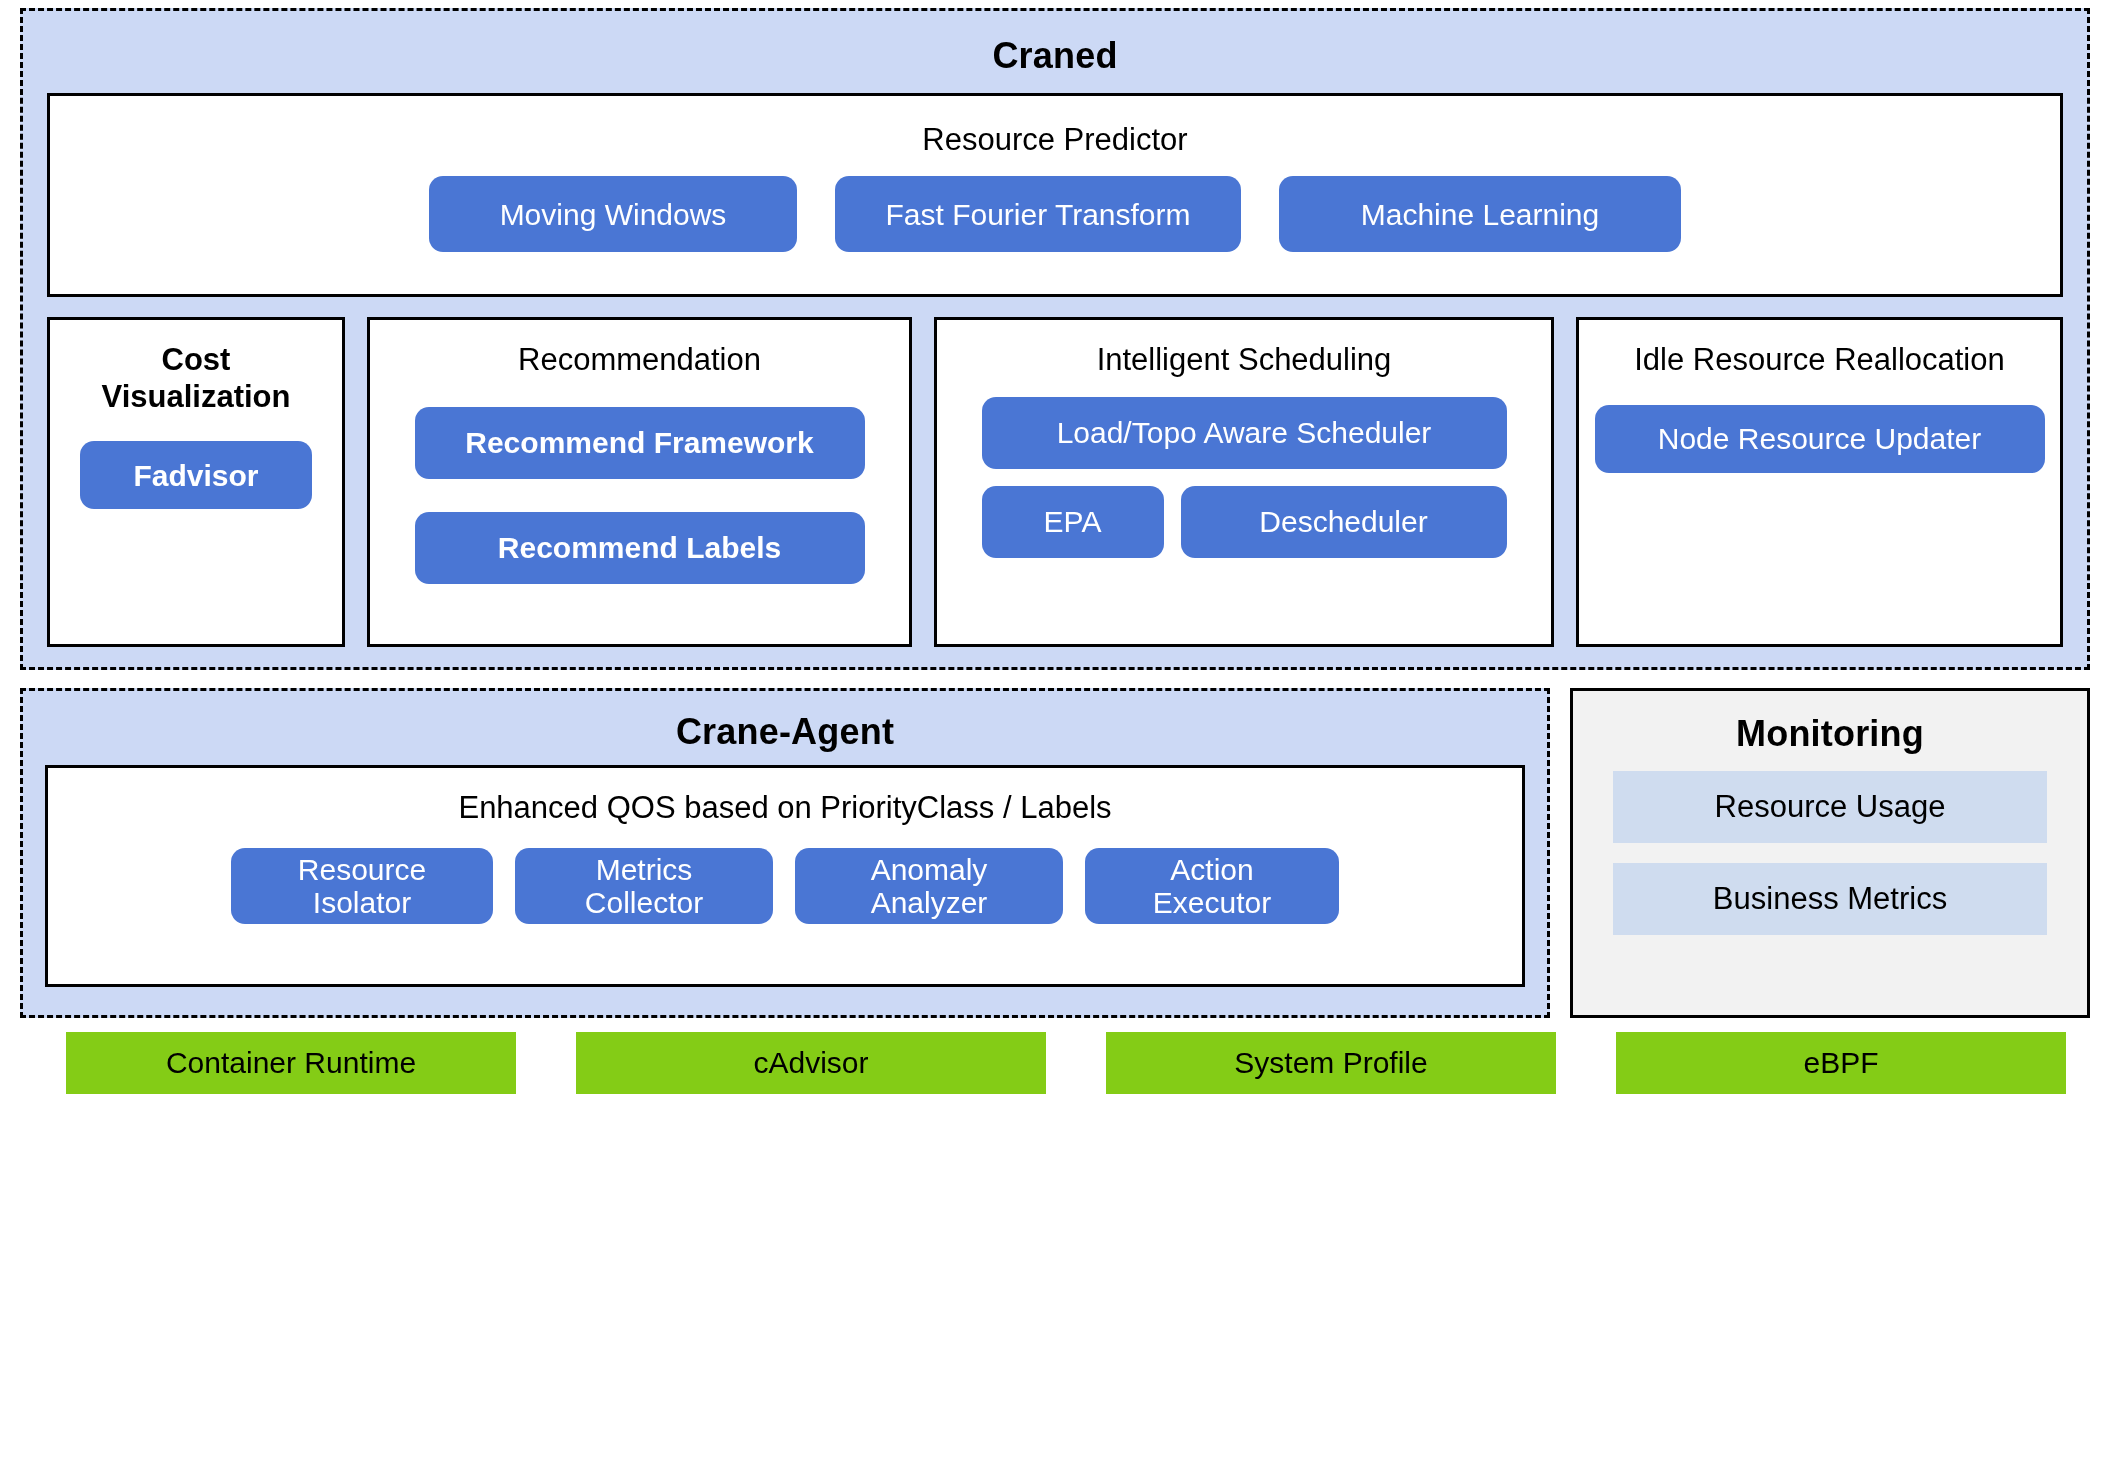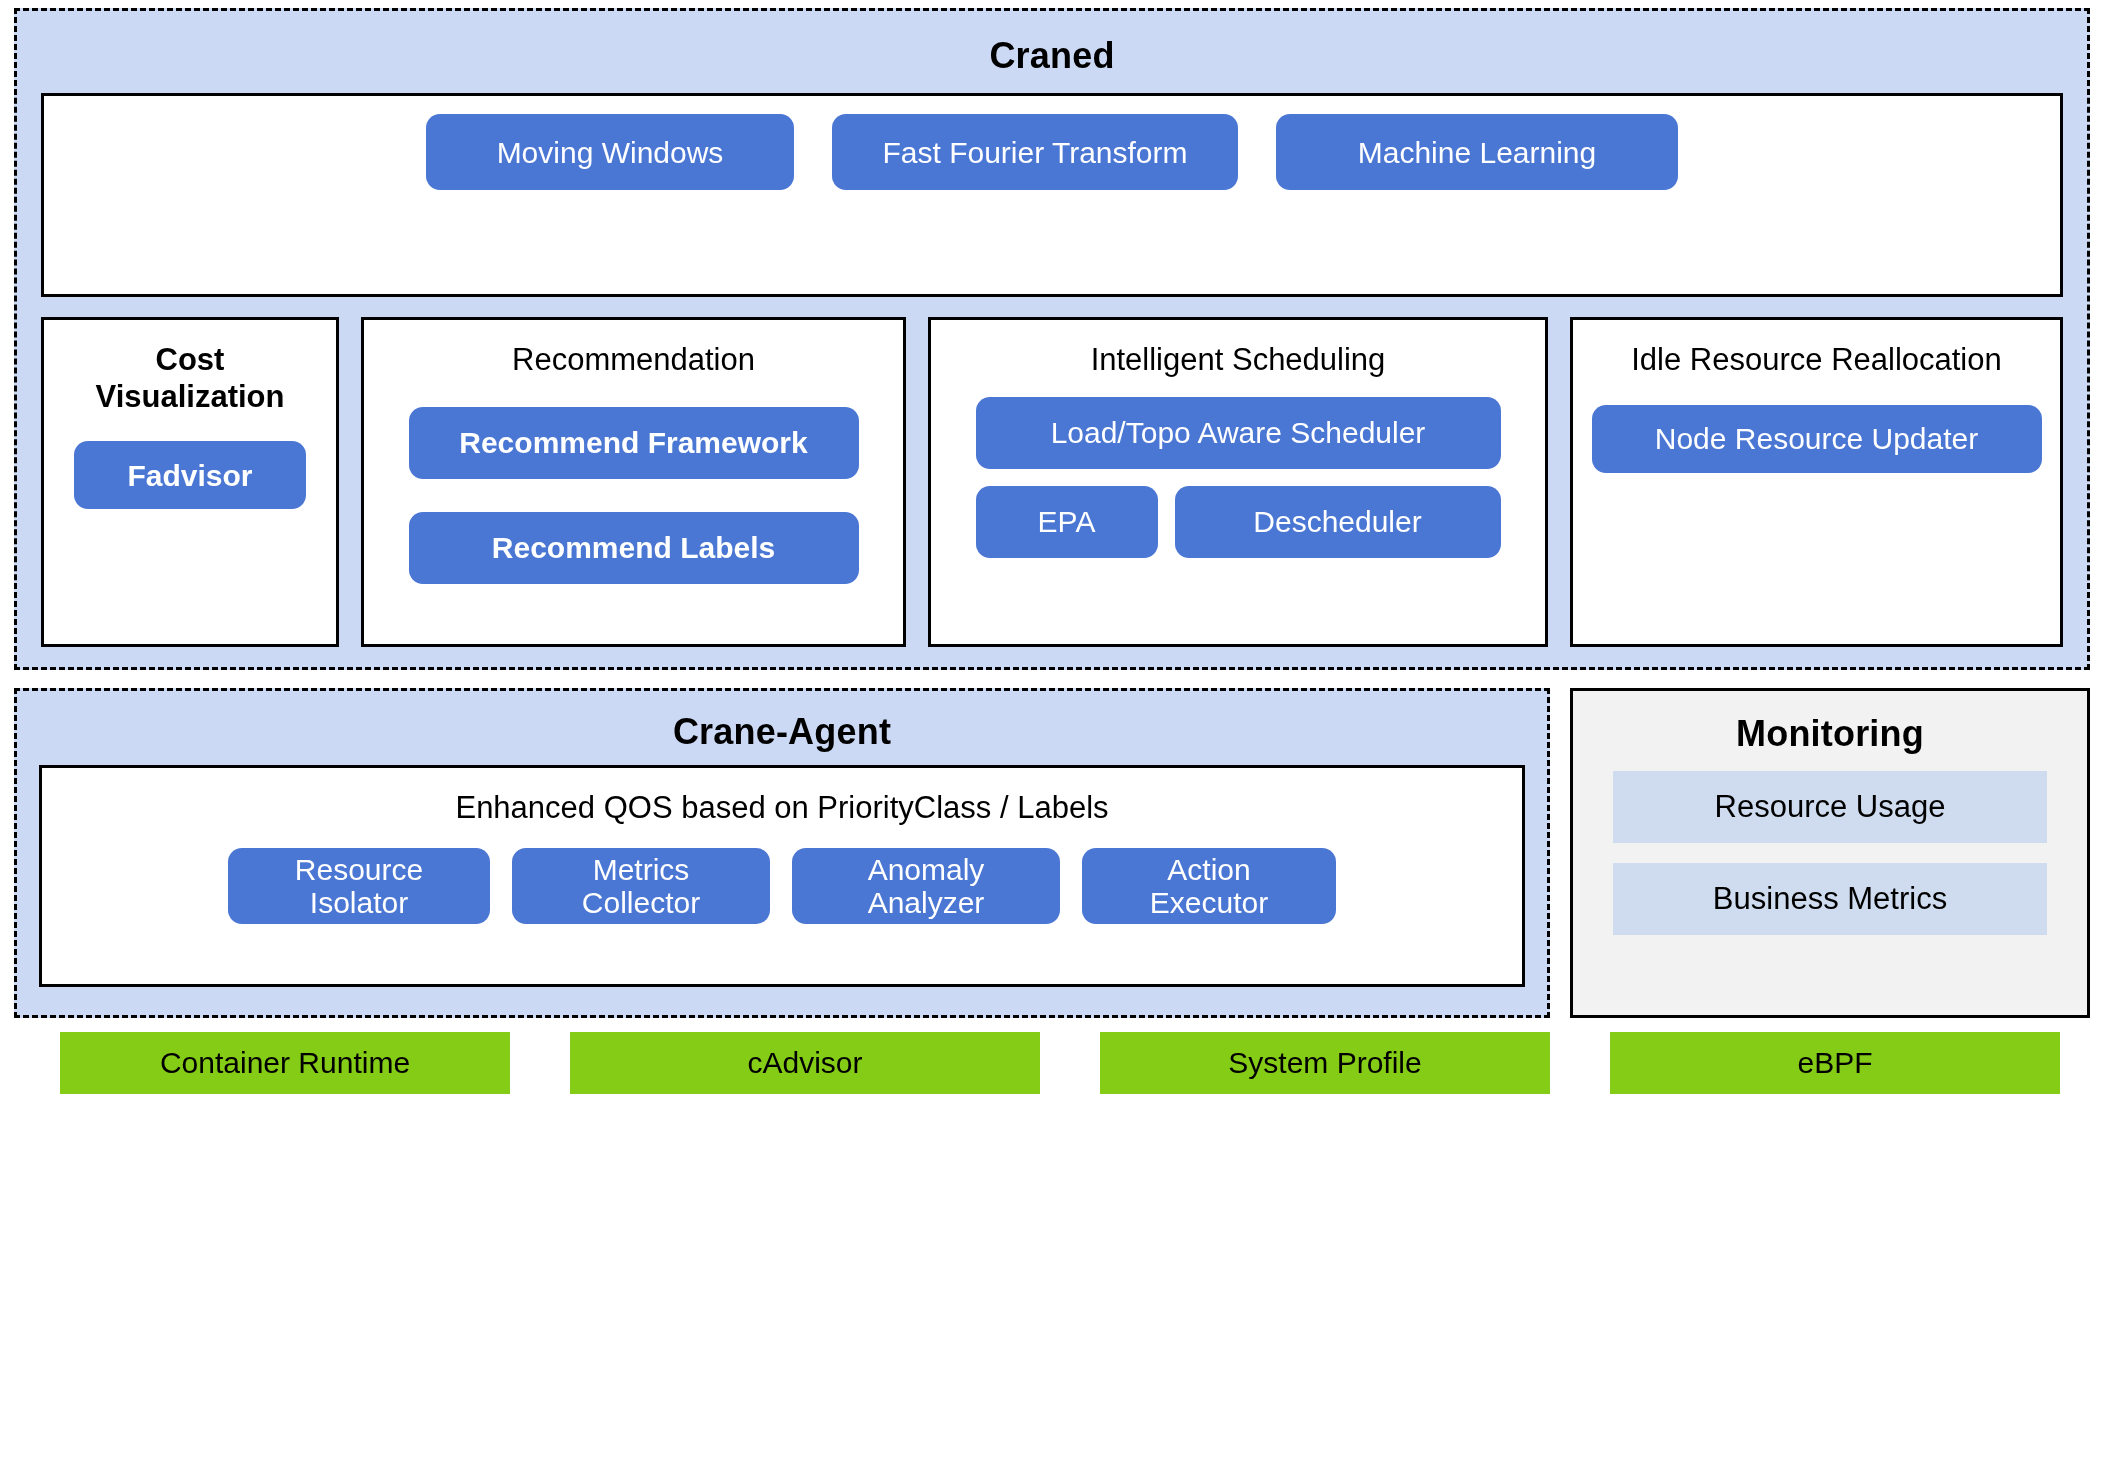--- a/index.html
+++ b/index.html
@@ -13,21 +13,21 @@
     font-family: "Liberation Sans", "DejaVu Sans", sans-serif;
     color: #000000;
     overflow: hidden;
   }
 
   .page {
     position: relative;
     width: 2104px;
     height: 1468px;
     box-sizing: border-box;
-    padding: 8px 14px 8px 14px;
+    padding: 8px 14px 8px 20px;
     border-radius: 10px;
   }
 
   
   .dashed-group {
     border: 3px dashed #000000;
     box-sizing: border-box;
   }
   .group-title {
     text-align: center;
@@ -284,20 +284,21 @@
 </style>
 </head>
 <body>
 
 <div class="page">
 
   <section class="dashed-group" id="craned-group">
     <div class="group-title">Craned</div>
 
     <div class="white-panel" id="resource-predictor">
+      <div class="panel-title">Resource Predictor</div>
       <div id="predictor-pills">
         <div class="pill w-mov">Moving Windows</div>
         <div class="pill w-fft">Fast Fourier Transform</div>
         <div class="pill w-ml">Machine Learning</div>
       </div>
     </div>
 
     <div id="craned-row2">
 
       <div class="white-panel" id="panel-cost">

